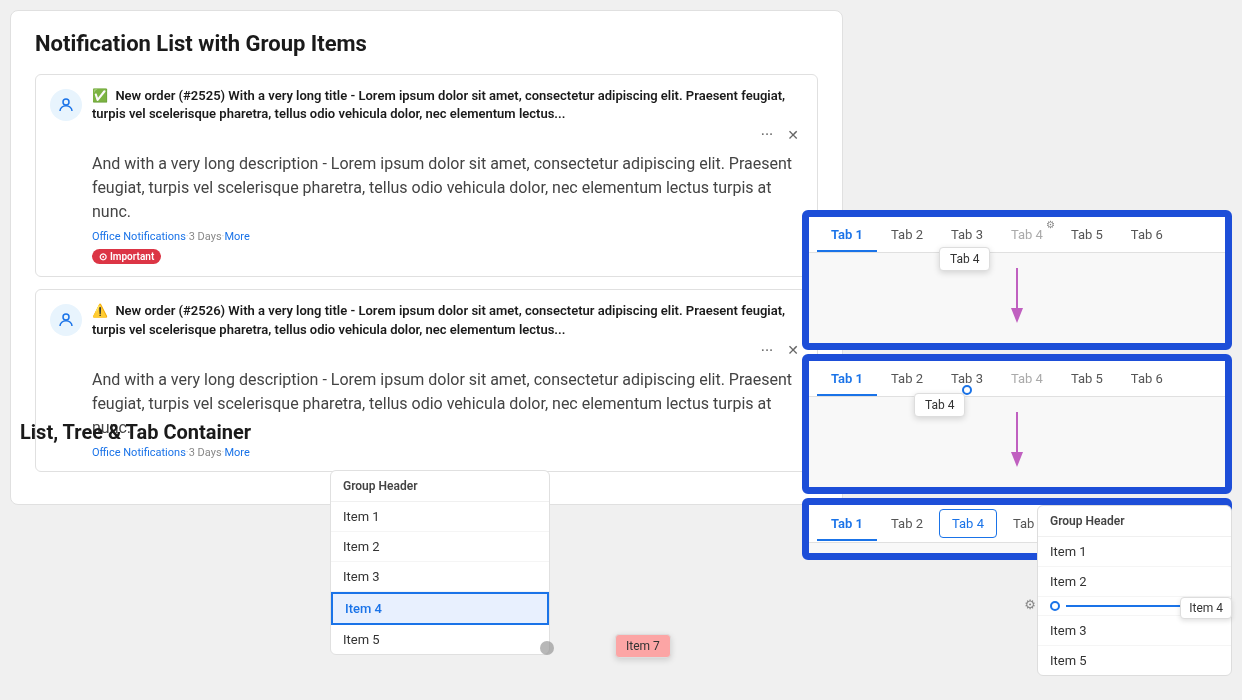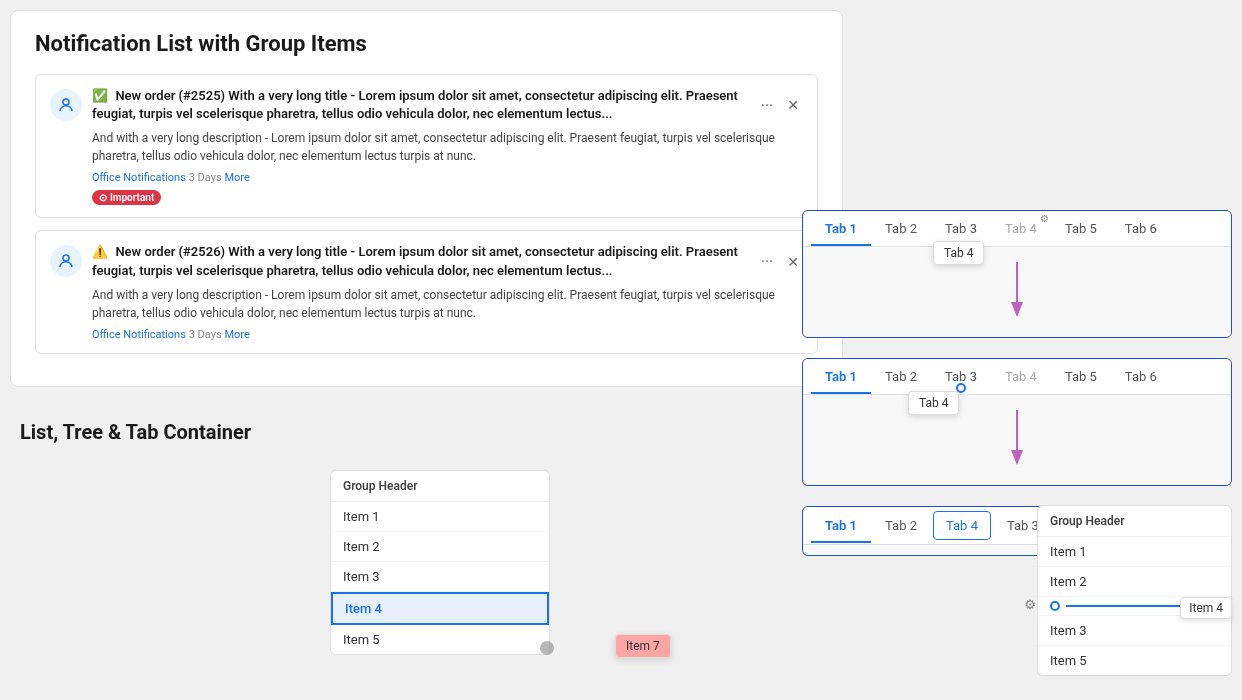--- a/index.html
+++ b/index.html
@@ -31,22 +31,23 @@
     .notification-item {
       border: 1px solid #e0e0e0;
       border-radius: 6px;
       padding: 12px 14px;
       margin-bottom: 12px;
       position: relative;
       background: #fff;
     }
     .notif-header {
       display: flex;
-      align-items: center;
+      align-items: flex-end;
       justify-content: space-between;
+      flex-direction: column;
     }
     .notif-left {
       display: flex;
       align-items: flex-start;
       gap: 10px;
       flex: 1;
     }
     .avatar-icon {
       width: 32px;
       height: 32px;
@@ -80,21 +81,21 @@
       font-size: 16px;
       padding: 2px 4px;
     }
     .notif-close {
       cursor: pointer;
       color: #666;
       font-size: 14px;
       padding: 2px 4px;
     }
     .notif-body {
-      font-size: 12px;
+      font-size: 16px;
       color: #444;
       margin: 6px 0 6px 42px;
       line-height: 1.5;
     }
     .notif-footer {
       display: flex;
       align-items: center;
       margin-left: 42px;
       font-size: 11px;
       color: #888;
@@ -187,23 +188,23 @@
 
     
     .tab-panel-wrapper {
       position: absolute;
       top: 210px;
       right: 10px;
       width: 430px;
     }
     .tab-panel {
       background: #eab308;
-      border: 1px solid #1d4ed8;
+      border: 7px solid #1d4ed8;
       border-radius: 6px;
-      margin-bottom: 20px;
+      margin-bottom: 4px;
       overflow: hidden;
     }
     .tab-bar {
       display: flex;
       align-items: center;
       border-bottom: 1px solid #e0e0e0;
       padding: 0 8px;
       background: #fff;
       position: relative;
     }

